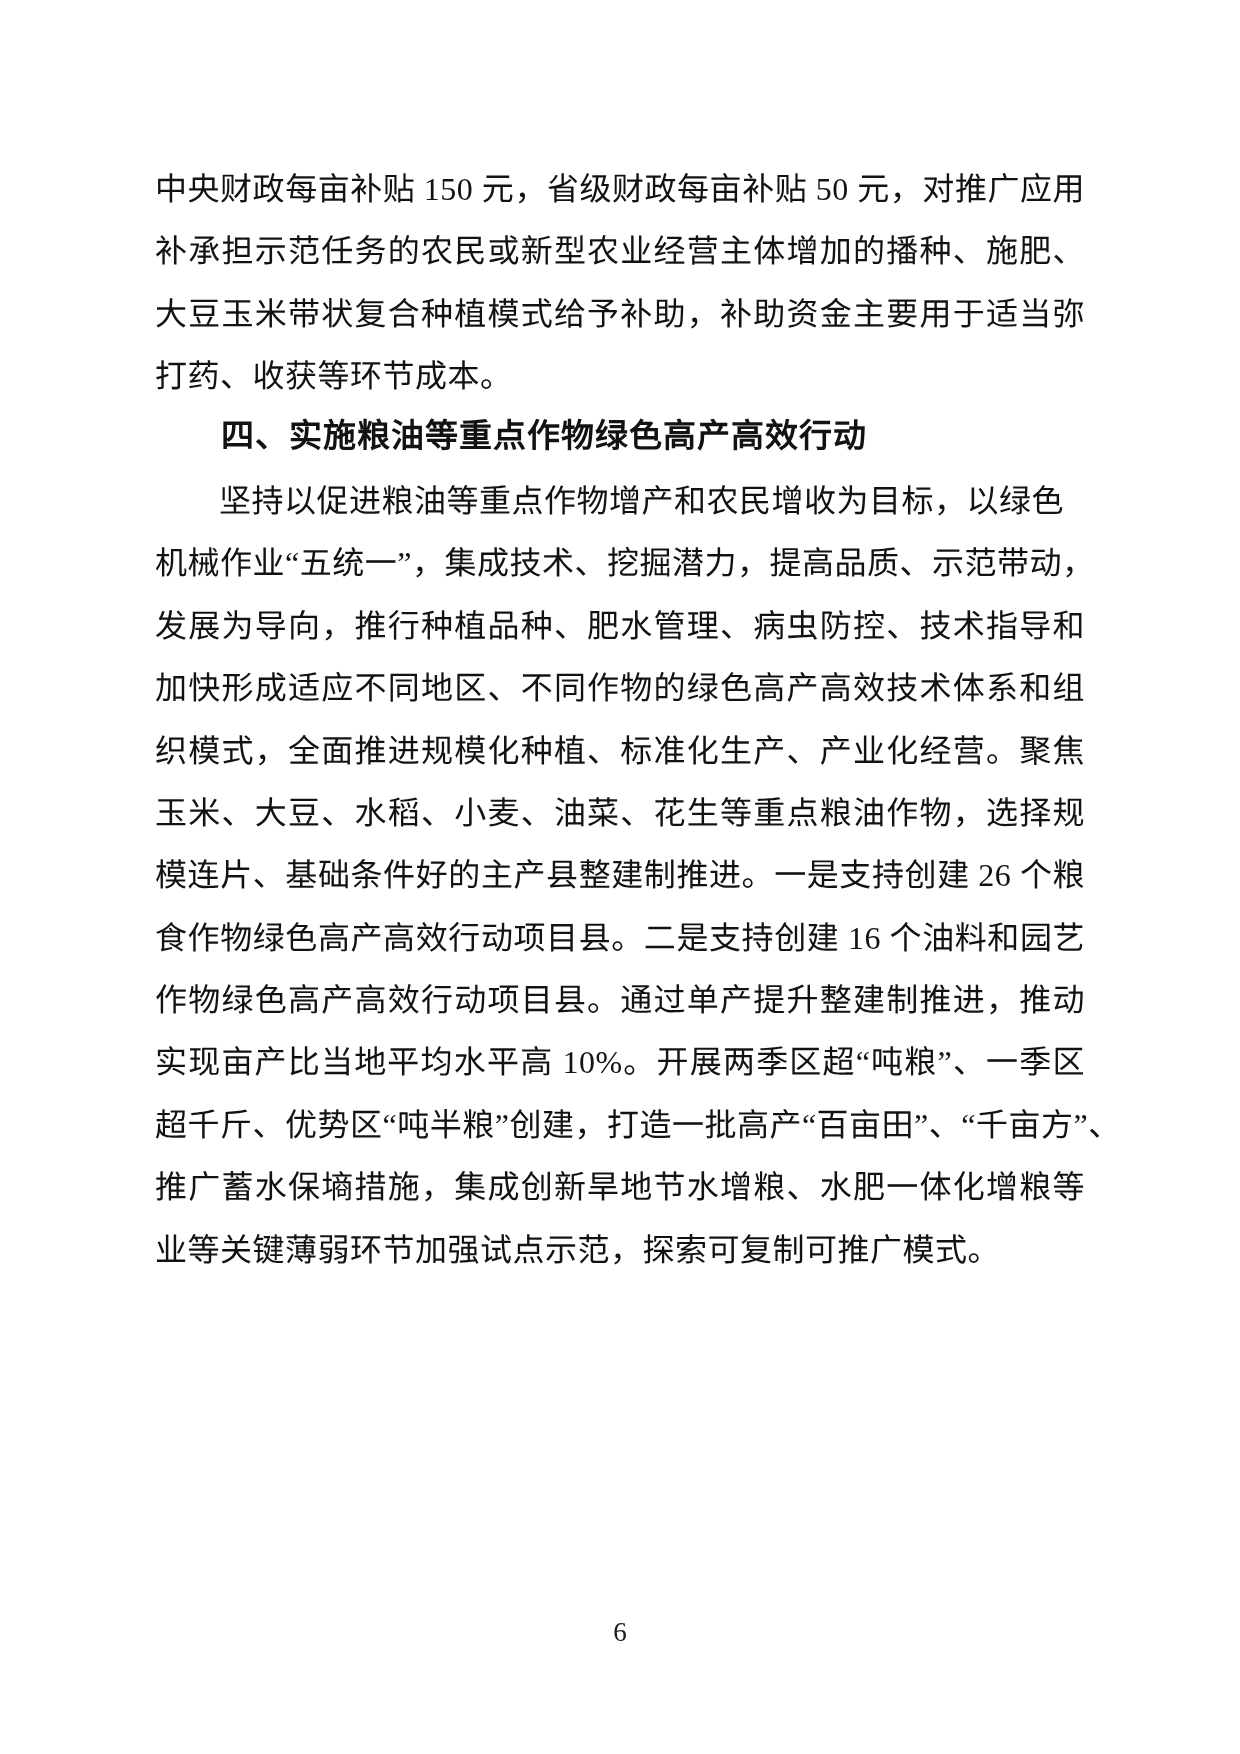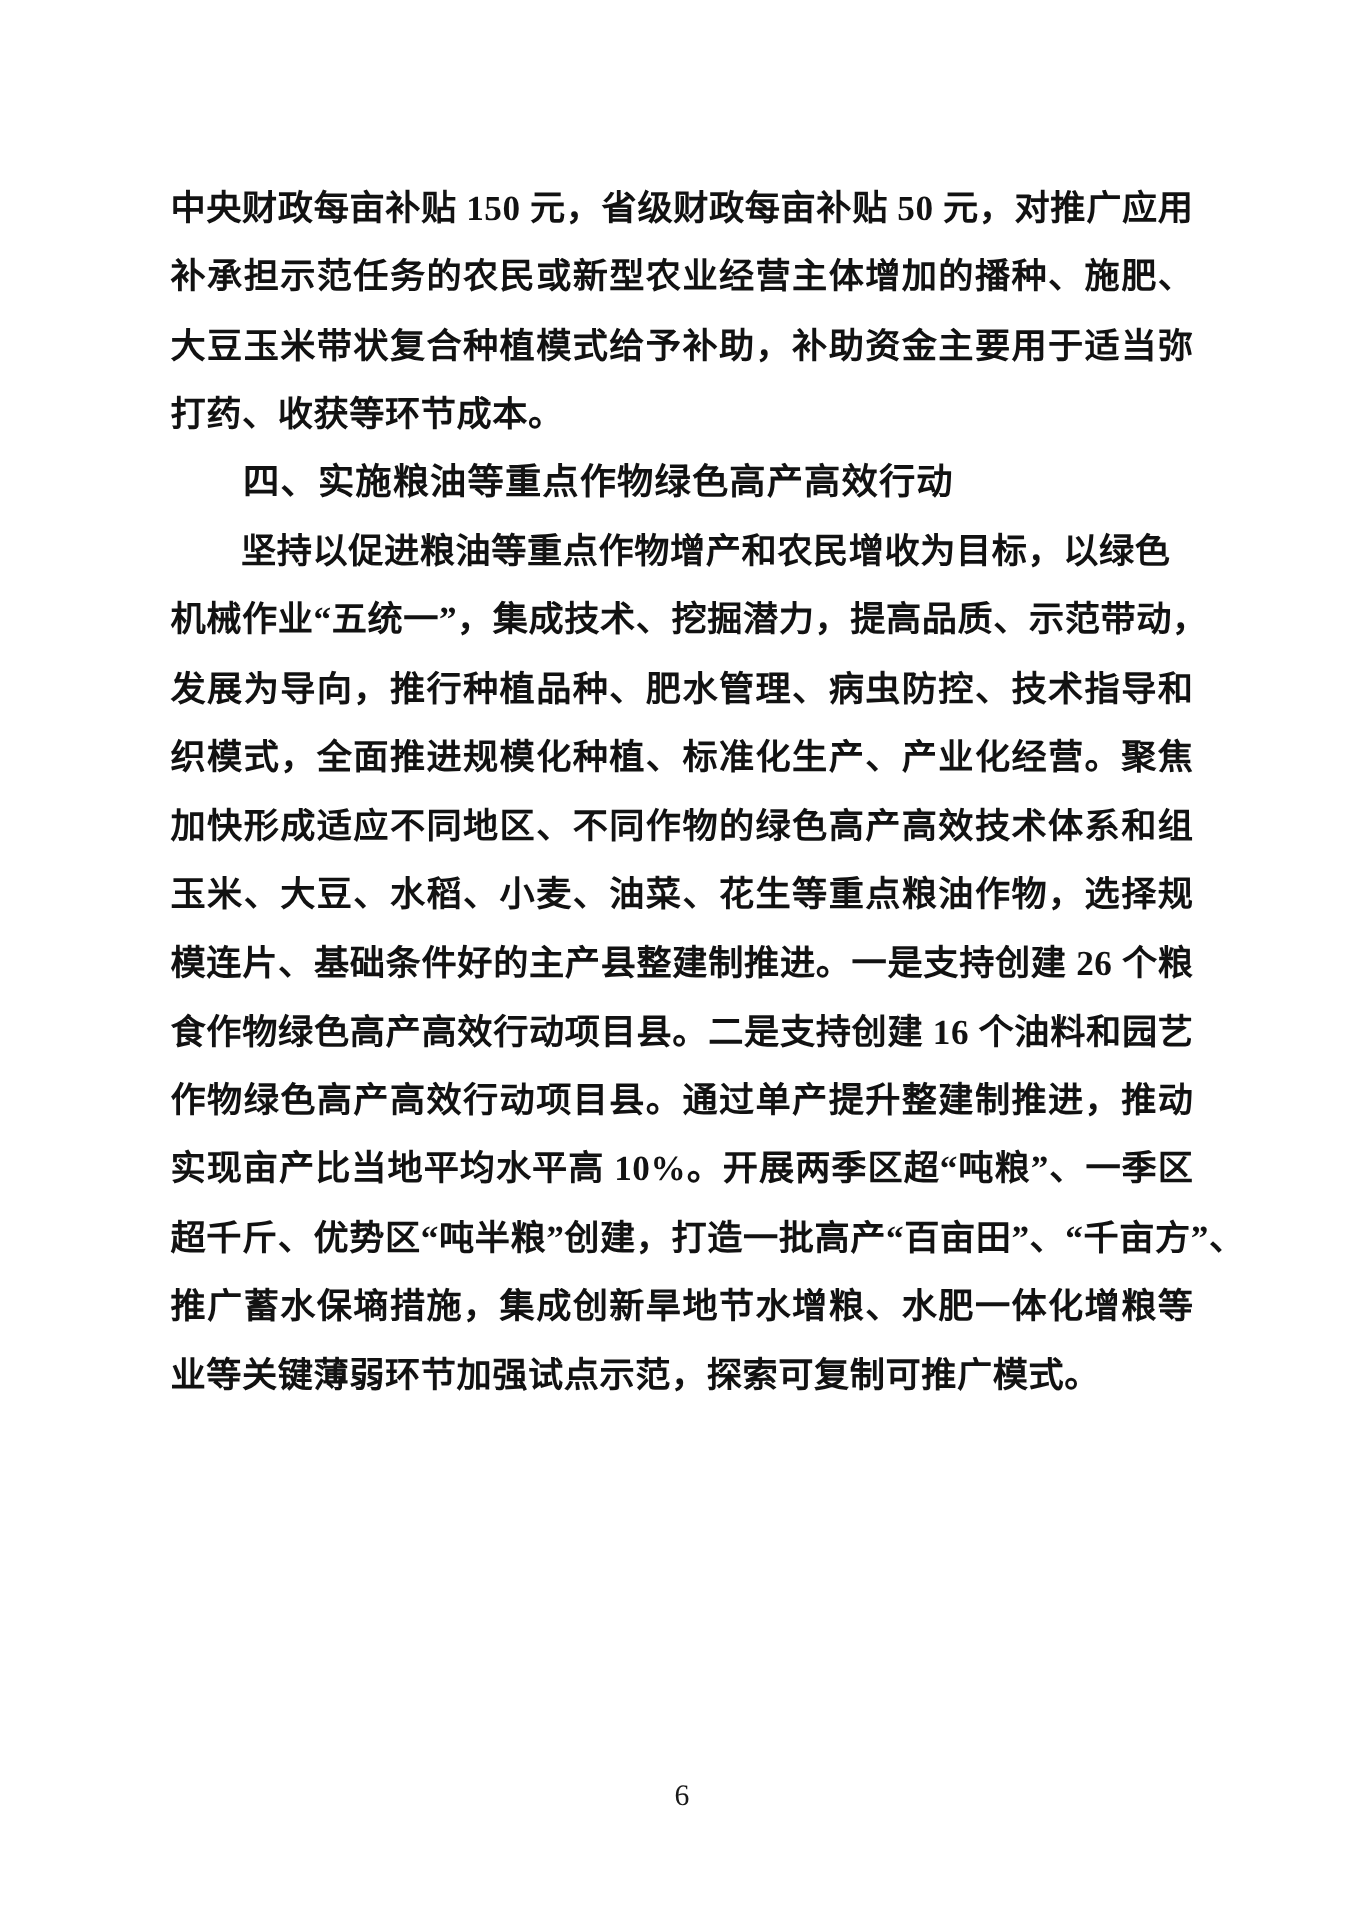--- a/index.html
+++ b/index.html
@@ -24,34 +24,33 @@
   }
   .line {
     height: 62.4px;
     line-height: 62.4px;
     font-size: 32px;
     white-space: nowrap;
     text-align: justify;
     
     text-align-last: justify;
     letter-spacing: 0.5px;
-    font-weight: bold;
   }
   .line.last {
     text-align-last: left;
   }
   .line.indent {
     text-indent: 2em;
   }
   .heading {
     height: 62.4px;
     line-height: 62.4px;
     font-size: 33px;
     font-weight: bold;
-    font-family: Liberation Serif, serif;
+    font-family: Liberation Mono, monospace;
     text-indent: 2em;
     letter-spacing: 1px;
     white-space: nowrap;
   }
   .footer {
     position: absolute;
     left: 155px;
     top: 1612px;
     width: 930px;
     text-align: center;
@@ -69,22 +68,22 @@
     <div class="line">中央财政每亩补贴 150 元，省级财政每亩补贴 50 元，对推广应用</div>
     <div class="line">补承担示范任务的农民或新型农业经营主体增加的播种、施肥、</div>
     <div class="line">大豆玉米带状复合种植模式给予补助，补助资金主要用于适当弥</div>
     <div class="line last">打药、收获等环节成本。</div>
 
     <div class="heading">四、实施粮油等重点作物绿色高产高效行动</div>
 
     <div class="line last indent">坚持以促进粮油等重点作物增产和农民增收为目标，以绿色</div>
     <div class="line">机械作业“五统一”，集成技术、挖掘潜力，提高品质、示范带动，</div>
     <div class="line">发展为导向，推行种植品种、肥水管理、病虫防控、技术指导和</div>
+    <div class="line">加快形成适应不同地区、不同作物的绿色高产高效技术体系和组</div>
     <div class="line">织模式，全面推进规模化种植、标准化生产、产业化经营。聚焦</div>
-    <div class="line">加快形成适应不同地区、不同作物的绿色高产高效技术体系和组</div>
     <div class="line">玉米、大豆、水稻、小麦、油菜、花生等重点粮油作物，选择规</div>
     <div class="line">模连片、基础条件好的主产县整建制推进。一是支持创建 26 个粮</div>
     <div class="line">食作物绿色高产高效行动项目县。二是支持创建 16 个油料和园艺</div>
     <div class="line">作物绿色高产高效行动项目县。通过单产提升整建制推进，推动</div>
     <div class="line">实现亩产比当地平均水平高 10%。开展两季区超“吨粮”、一季区</div>
     <div class="line">超千斤、优势区“吨半粮”创建，打造一批高产“百亩田”、“千亩方”、</div>
     <div class="line">推广蓄水保墒措施，集成创新旱地节水增粮、水肥一体化增粮等</div>
     <div class="line last">业等关键薄弱环节加强试点示范，探索可复制可推广模式。</div>
 
   </div>

